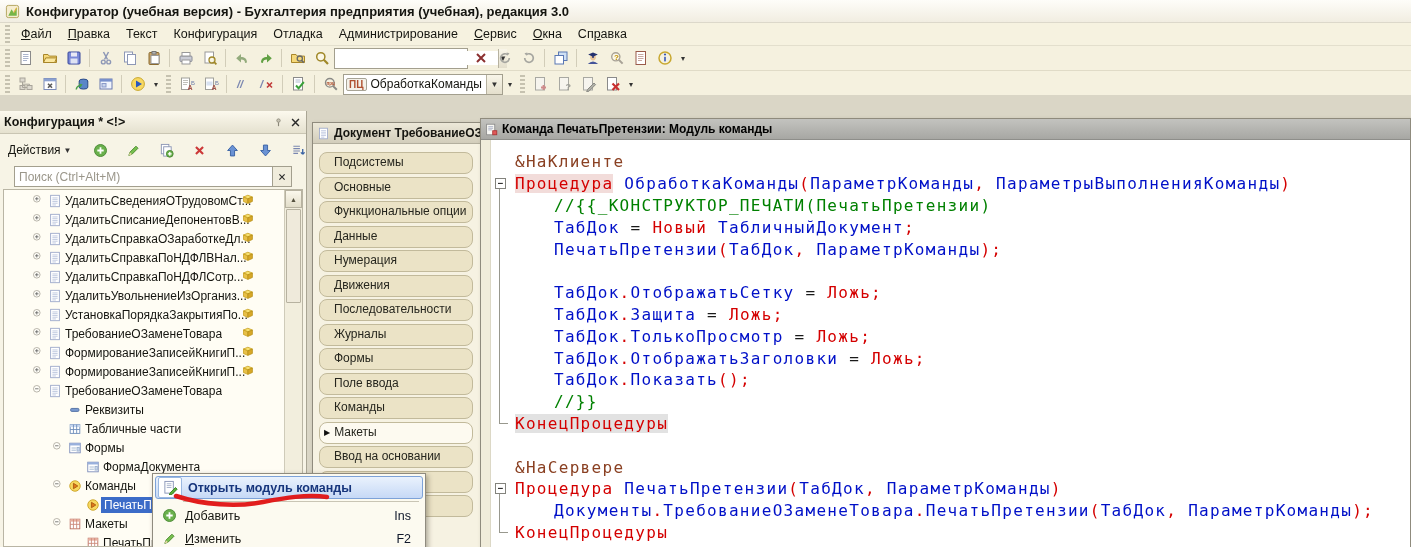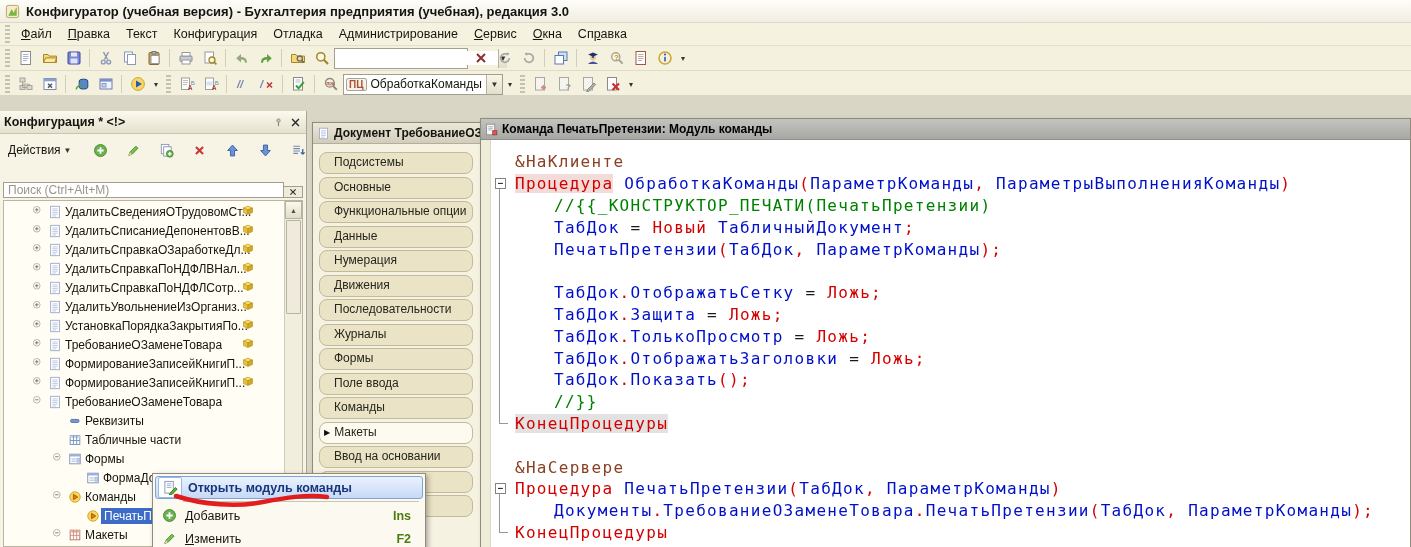--- a/index.html
+++ b/index.html
@@ -33,21 +33,21 @@
   
   .config-panel{position:absolute;left:0;top:16px;bottom:0;width:306px;background:#f7f4e6;
                 border-right:1px solid #a9a594;display:flex;flex-direction:column;}
   .panel-header{height:22px;display:flex;align-items:center;padding:0 4px;gap:4px;
                 background:linear-gradient(#fcf9ee,#e5e1cf);border-bottom:1px solid #c9c5b3;
                 font-size:12.5px;font-weight:bold;}
   .panel-header .sp{flex:1;}
   .actions-bar{height:32px;display:flex;align-items:center;gap:18px;padding:0 5px;font-size:12px;}
   .actions-lbl{display:flex;align-items:center;gap:3px;padding:2px 3px;}
   .actions-lbl .chev{width:auto;}
-  .search-row{display:flex;height:32px;margin:0 3px;align-items:flex-end;}
+  .search-row{display:flex;height:21px;margin:0 14px;}
   .search-input{flex:1;border:1px solid #a39f8e;background:#fff;font-size:12px;padding:0 4px;
                 font-family:"Liberation Sans",sans-serif;color:#333;}
   .search-input::placeholder{color:#9a968a;}
   .search-clear{width:18px;display:flex;align-items:center;justify-content:center;
                 background:#f0ecdc;border:1px solid #a39f8e;border-left:none;}
   .tree{position:relative;flex:1;margin:2px 3px 0 3px;background:#fffdf4;border:1px solid #b9b5a4;overflow:hidden;}
   .tree-rows{position:absolute;left:0;top:1px;right:18px;}
   .tree-row{height:19px;display:flex;align-items:center;font-size:12px;position:relative;white-space:nowrap;}
   .tree-row .expander{width:16px;display:flex;justify-content:center;flex:none;}
   .tree-row .nicon{width:17px;display:flex;justify-content:center;flex:none;}
@@ -86,21 +86,21 @@
             font:bold 9px/8px "DejaVu Sans Mono",monospace;text-align:center;color:#222;letter-spacing:0;}
   .c-k{color:#d40000;} .c-i{color:#0010c8;} .c-c{color:#008000;}
   .c-d{color:#8a4022;} .c-p{color:#d40000;} .c-o{color:#1a1a1a;}
   .hl-pink{background:#f2dcda;} .hl-grey{background:#e2e2e2;}
   
   .ctx{position:absolute;left:152px;top:378px;width:268px;background:#fcfaf0;border:1px solid #8f8b7f;
        box-shadow:2px 2px 5px rgba(60,55,40,.4);padding:2px;font-size:12.5px;z-index:20;}
   .ctx-row{height:23px;display:flex;align-items:center;position:relative;padding:0 2px;}
   .ctx-row .ctx-ico{width:24px;display:flex;justify-content:center;flex:none;}
   .ctx-row .ctx-lbl{padding-left:4px;}
-  .ctx-row .ctx-sc{margin-left:auto;padding-right:10px;color:#4d7c0f;font-weight:bold;}
+  .ctx-row .ctx-sc{margin-left:auto;padding-right:10px;color:#0f172a;}
   .ctx-row.sel{background:linear-gradient(#eaf2fd,#c6d9f6);border:1px solid #7da2d8;border-radius:3px;
                font-weight:bold;color:#16357c;height:21px;}
   .ctx-row.sel .ctx-ico{width:22px;height:19px;border:1px solid #9ab8e0;background:#fff;border-radius:2px;
                         margin-right:2px;align-items:center;}
   .ctx-sep{height:1px;background:#c9c5b5;margin:2px 4px 2px 28px;}
   .annotation{position:absolute;inset:0;pointer-events:none;z-index:30;}
 </style>
 </head>
 <body>
 

